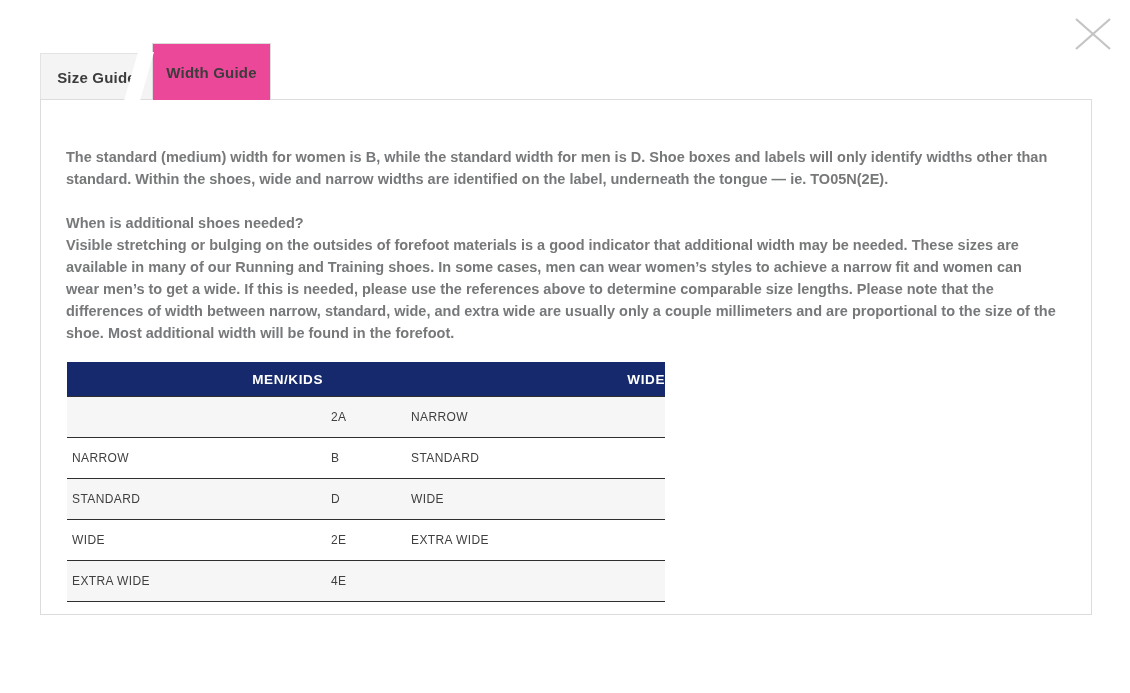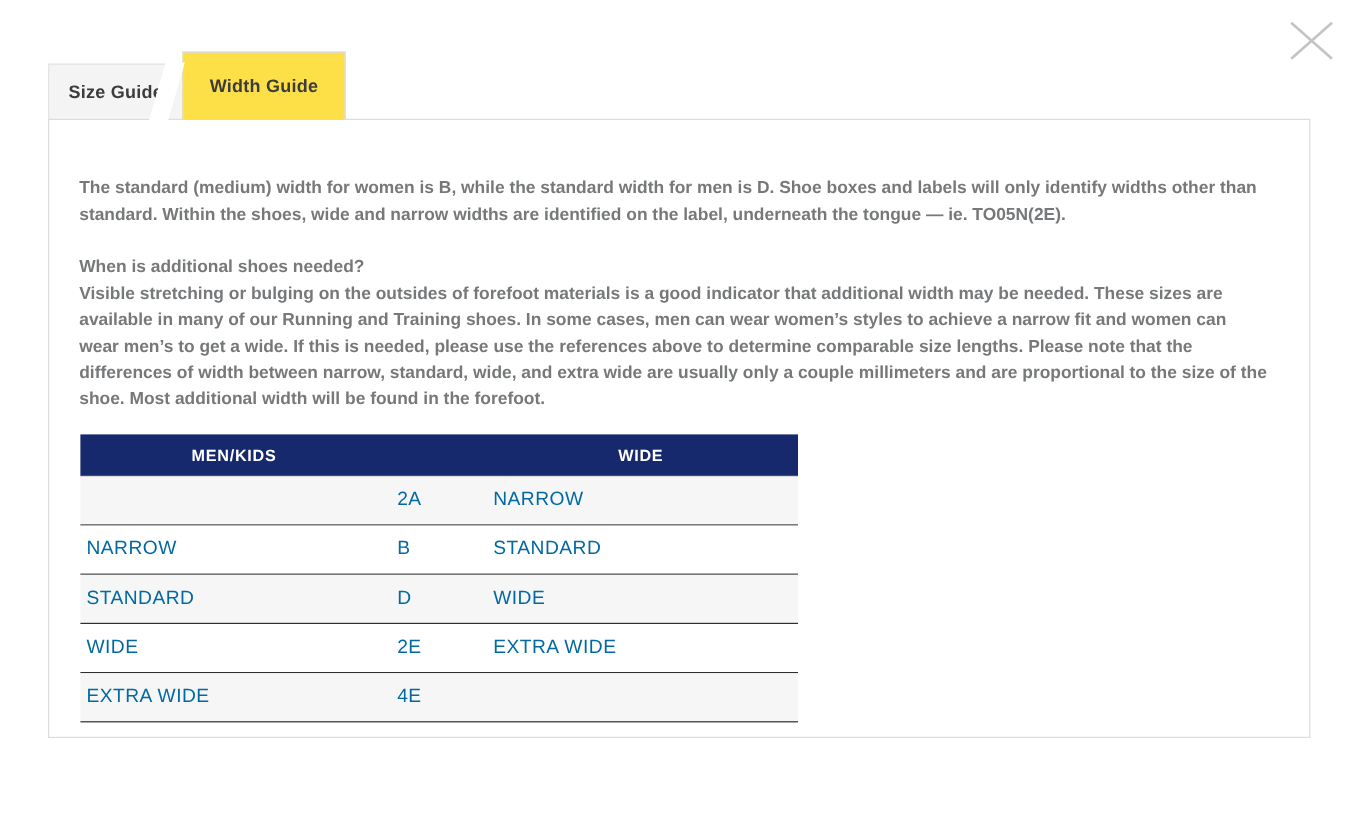--- a/index.html
+++ b/index.html
@@ -17,22 +17,22 @@
   .tab {
     position:absolute; bottom:0; display:flex; align-items:center; justify-content:center;
     font-weight:bold; font-size:15px; color:#3c3c3c; cursor:pointer; letter-spacing:.2px;
   }
   .tab-inactive {
     left:0; width:113px; height:47px;
     background:#f4f4f4; border:1px solid #e3e3e3; border-bottom:none;
     z-index:1;
   }
   .tab-active {
-    left:112px; width:136px; height:57px;
-    background:#fde047; border:1px solid #dcdcdc; border-bottom:none;
+    left:112px; width:119px; height:57px;
+    background:#ec4899; border:1px solid #dcdcdc; border-bottom:none;
     z-index:3;
   }
   
   .tab-active::before {
     content:""; position:absolute; left:-15px; top:8px; bottom:0; width:16px;
     background:#ffffff; transform:skewX(-16deg); transform-origin:top right;
   }
 
   
   .panel {
@@ -47,31 +47,31 @@
   .copy .para { margin-bottom:22px; }
   .copy .para:last-child { margin-bottom:0; }
 
   
   .width-table { position:absolute; top:262px; left:26px; width:598px; }
   .wt-header {
     display:grid; grid-template-columns:256px 80px 262px;
     background:#16296c; height:34px; align-items:center;
   }
   .wt-header .hcell {
-    color:#ffffff; font-weight:bold; font-size:13.5px; letter-spacing:.6px; text-align:center;
+    color:#ffffff; font-weight:bold; font-size:13.5px; letter-spacing:.6px; text-align:right;
   }
   .wt-body { border-top:1px solid #2f2f2f; }
   .wt-row {
     display:grid; grid-template-columns:256px 80px 262px;
     height:41px; align-items:center; border-bottom:1px solid #2f2f2f;
   }
   .wt-row:nth-child(odd) { background:#f6f6f6; }
   .wt-row:nth-child(even) { background:#ffffff; }
   .wt-row .cell {
-    color:#0369a1; font-size:16px; letter-spacing:.4px; font-weight:400;
+    color:#404040; font-size:12px; letter-spacing:.4px; font-weight:400;
   }
   .wt-row .cell.c0 { padding-left:5px; }
   .wt-row .cell.c1 { padding-left:8px; }
   .wt-row .cell.c2 { padding-left:8px; }
 </style>
 </head>
 <body>
 
 <button class="close-btn" aria-label="Close">
   <span>

